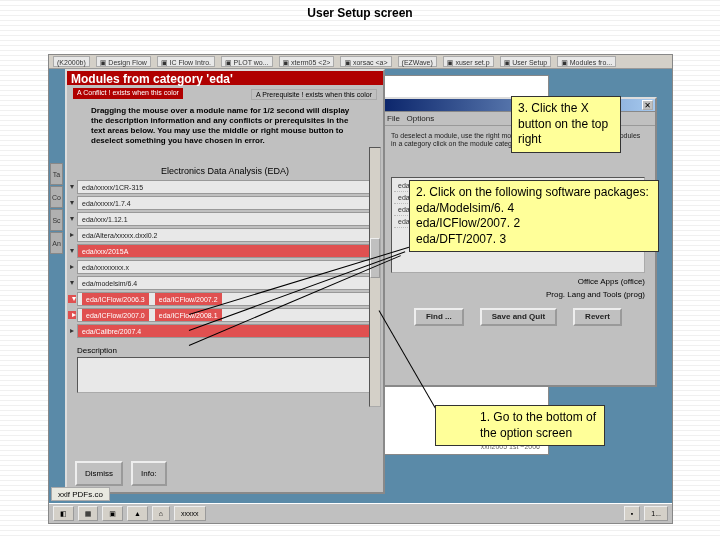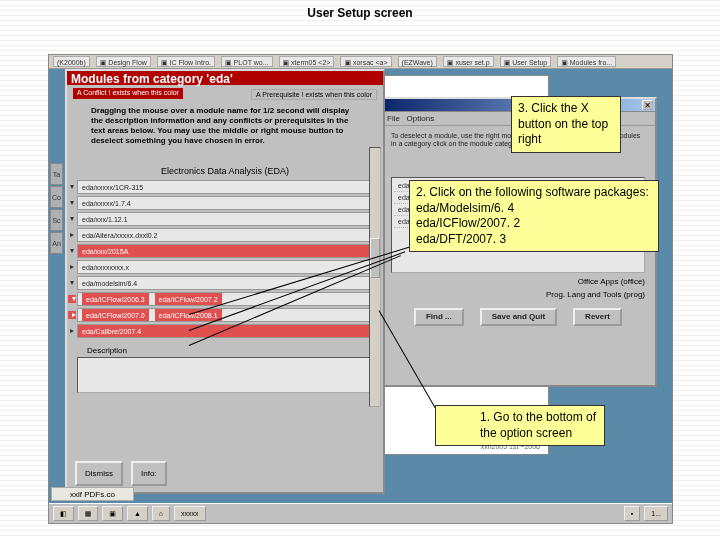--- a/index.html
+++ b/index.html
@@ -222,21 +222,21 @@
     left: -10px;
     top: 2px;
     width: 8px;
     height: 8px;
     font-size: 8px;
     line-height: 8px;
     text-align: center;
     color: #333;
   }
   .mod-desc {
-    margin: 8px 20px 0;
+    margin: 8px 10px 0;
     font-size: 8px;
     color: #000;
   }
   .mod-desc-box {
     margin: 2px 10px;
     height: 36px;
     background: #e8e8e8;
     border: 1px inset #aaa;
   }
   .scrollbar {
@@ -326,21 +326,21 @@
     text-align: center;
     line-height: 22px;
   }
   .pdf-tab {
     position: absolute;
     bottom: 22px;
     left: 2px;
     background: #e8e8e0;
     border: 1px solid #aaa;
     height: 14px;
-    padding: 0 18px;
+    padding: 0 6px;
     font-size: 8px;
     line-height: 13px;
   }
 </style>
 </head>
 <body>
 
 <div class="title">User Setup screen</div>
 
 <div class="desktop">

